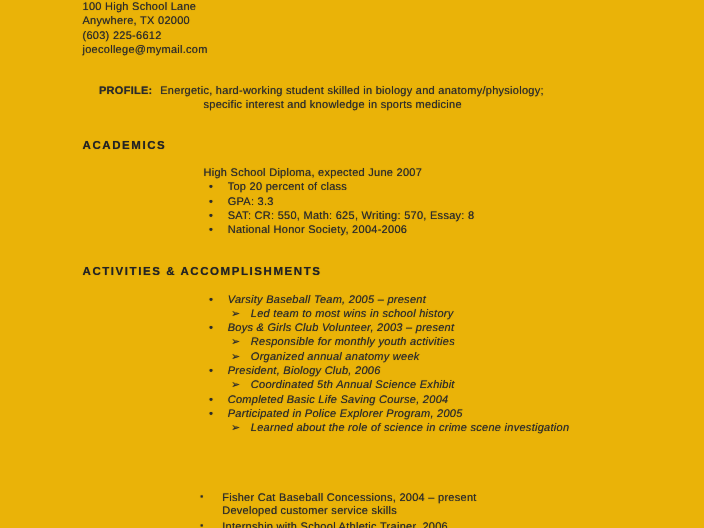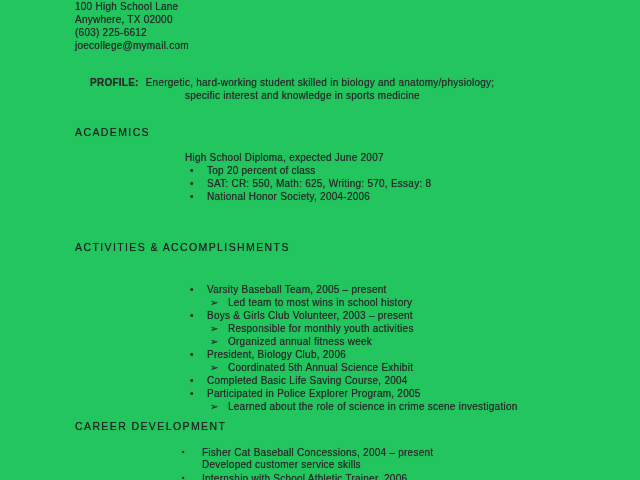--- a/index.html
+++ b/index.html
@@ -1,26 +1,26 @@
 <!DOCTYPE html>
 <html><head>
 <meta charset="utf-8">
 <style>
   html,body { margin:0; padding:0; background:#ffffff; }
   .page {
     position:relative; width:640px; height:480px; overflow:hidden;
-    background:#22c55e;
+    background:#eab308;
     font-family:"Liberation Sans","DejaVu Sans",sans-serif;
     font-size:10px; letter-spacing:0.25px; color:#2b2b2b;
     text-shadow:0 0 0.7px rgba(43,43,43,0.72);
   }
   .abs { position:absolute; }
   .line { height:13px; line-height:13px; white-space:nowrap; }
   .hdr {
-    position:absolute; font-weight:normal; font-size:10.5px;
+    position:absolute; font-weight:bold; font-size:10.5px;
     letter-spacing:1.4px; color:#232323; white-space:nowrap;
   }
   .bold { font-weight:bold; }
   .profile-text { margin-left:7px;text-align:right; }
   .g { display:inline-block; }
   .lvl1 > .g { width:17px; margin-left:5px; font-size:10px; }
   .lvl2 > .g { width:18px; margin-left:25px; font-size:10px; }
   .pad0 .lvl0 { padding-left:20px; }
   .square .lvl1 > .g { width:20px; margin-left:0; font-size:7.5px; vertical-align:1.5px; }
 </style>
@@ -38,38 +38,38 @@
 
   <div class="abs line" style="left:90px; top:76px;">
     <span class="bold">PROFILE:</span><span class="profile-text">Energetic, hard-working student skilled in biology and anatomy/physiology;</span>
   </div>
   <div class="abs line" style="left:185px; top:89px;">specific interest and knowledge in sports medicine</div>
 
   <div class="hdr" style="left:75px; top:126px;">ACADEMICS</div>
   <div class="abs" style="left:185px; top:151px;">
       <div class="line lvl0"><span>High School Diploma, expected June 2007</span></div>
       <div class="line lvl1"><span class="g">•</span><span>Top 20 percent of class</span></div>
+      <div class="line lvl1"><span class="g">•</span><span>GPA: 3.3</span></div>
       <div class="line lvl1"><span class="g">•</span><span>SAT: CR: 550, Math: 625, Writing: 570, Essay: 8</span></div>
       <div class="line lvl1"><span class="g">•</span><span>National Honor Society, 2004-2006</span></div>
     </div>
 
   <div class="hdr" style="left:75px; top:241px;">ACTIVITIES &amp; ACCOMPLISHMENTS</div>
-  <div class="abs" style="left:185px; top:283px;">
+  <div class="abs" style="left:185px; top:266px;font-style:italic;">
       <div class="line lvl1"><span class="g">•</span><span>Varsity Baseball Team, 2005 – present</span></div>
       <div class="line lvl2"><span class="g">➢</span><span>Led team to most wins in school history</span></div>
       <div class="line lvl1"><span class="g">•</span><span>Boys &amp; Girls Club Volunteer, 2003 – present</span></div>
       <div class="line lvl2"><span class="g">➢</span><span>Responsible for monthly youth activities</span></div>
-      <div class="line lvl2"><span class="g">➢</span><span>Organized annual fitness week</span></div>
+      <div class="line lvl2"><span class="g">➢</span><span>Organized annual anatomy week</span></div>
       <div class="line lvl1"><span class="g">•</span><span>President, Biology Club, 2006</span></div>
       <div class="line lvl2"><span class="g">➢</span><span>Coordinated 5th Annual Science Exhibit</span></div>
       <div class="line lvl1"><span class="g">•</span><span>Completed Basic Life Saving Course, 2004</span></div>
       <div class="line lvl1"><span class="g">•</span><span>Participated in Police Explorer Program, 2005</span></div>
       <div class="line lvl2"><span class="g">➢</span><span>Learned about the role of science in crime scene investigation</span></div>
     </div>
 
-  <div class="hdr" style="left:75px; top:420px;">CAREER DEVELOPMENT</div>
   <div class="abs square pad0" style="left:182px; top:445px;">
       <div class="line lvl1"><span class="g">▪</span><span>Fisher Cat Baseball Concessions, 2004 – present</span></div>
       <div class="line lvl0"><span>Developed customer service skills</span></div>
       <div class="line lvl1"><span class="g">▪</span><span>Internship with School Athletic Trainer, 2006</span></div>
     </div>
 
 </div>
 
 </body></html>

